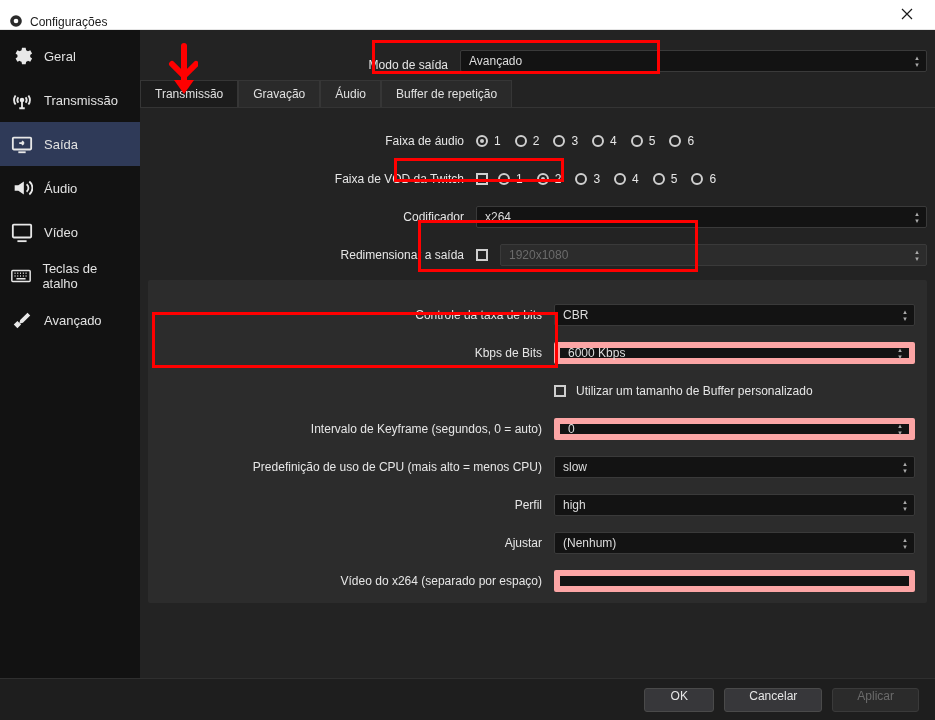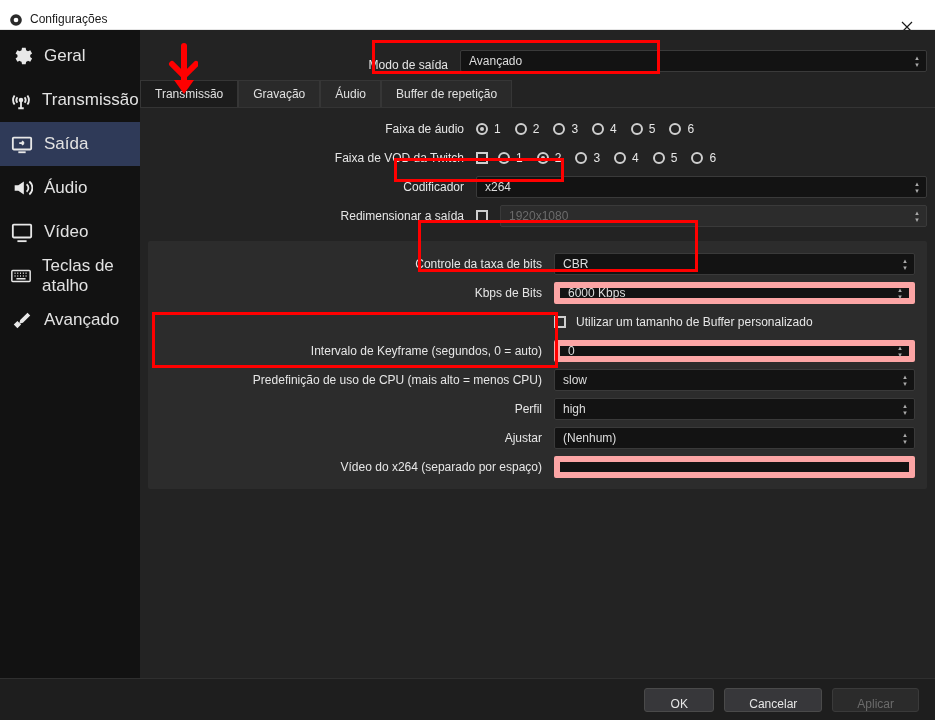--- a/index.html
+++ b/index.html
@@ -1,43 +1,43 @@
 <!DOCTYPE html>
 <html><head>
 <meta charset="utf-8">
 <style>
   * { box-sizing: border-box; margin: 0; padding: 0; font-family: "Segoe UI", Arial, sans-serif; }
   body { width: 935px; height: 720px; background: #fff; overflow: hidden; position: relative; }
 
-  .titlebar { height: 30px; background: #fff; display: flex; align-items: flex-start; padding: 12px 8px; border-bottom: 1px solid #e5e5e5; color: #1a1a1a; }
+  .titlebar { height: 30px; background: #fff; display: flex; align-items: flex-end; padding: 0 8px; border-bottom: 1px solid #e5e5e5; color: #1a1a1a; }
   .titlebar .icon { width: 16px; height: 16px; margin-right: 6px; display:flex; align-items:center; justify-content:center; }
   .titlebar .title { font-size: 12px; flex: 1; }
   .titlebar .close { width: 40px; height: 30px; display:flex; align-items:center; justify-content:center; cursor:pointer; font-size: 16px; }
 
   .window-body { position: absolute; top: 30px; left: 0; right: 0; bottom: 0; background: #1e1e1e; display: flex; flex-direction: column; }
 
   .main { flex: 1; display: flex; min-height: 0; }
   .sidebar { width: 140px; background: #121212; padding-top: 4px; }
-  .sidebar-item { display:flex; align-items:center; height: 44px; padding: 0 10px; color: #e2e2e2; font-size: 17px; cursor:pointer; gap: 10px; }
+  .sidebar-item { display:flex; align-items:center; height: 44px; padding: 0 10px; color: #e2e2e2; font-size: 13px; cursor:pointer; gap: 10px; }
   .sidebar-item.active { background: #2f3a58; }
   .sidebar-item .side-icon { width: 24px; height: 24px; display:flex; align-items:center; justify-content:center; color:#e8e8e8; }
 
   .content { flex:1; background: #232323; color: #ddd; font-size: 12px; position: relative; overflow: hidden; }
 
   
   .mode-row { display:flex; align-items:flex-end; height: 28px; margin: 14px 0 8px 0; }
   .mode-row .label { width: 320px; text-align: right; padding-right: 12px; color:#e6e6e6; }
   .mode-row .select { flex:1; }
 
   .tabs { display:flex; gap: 0; border-bottom: 1px solid #343434; margin: 0 0 6px 0; padding-left: 0; }
   .tab { padding: 6px 14px; font-size: 12px; color: #e0e0e0; cursor:pointer; background: #2a2a2a; border: 1px solid #363636; border-bottom:none; }
   .tab.active { background: #1c1c1c; }
 
   .form { padding: 2px 0 0 0; }
-  .row { display:flex; align-items:center; height: 26px; margin-bottom: 3px; }
+  .row { display:flex; align-items:center; height: 26px; margin-bottom: 3px; margin-top: 12px; }
   .row .lbl { width: 336px; text-align:right; padding-right: 12px; color:#e6e6e6; white-space: nowrap; }
   .row .ctrl { flex:1; display:flex; align-items:center; padding-right: 8px; }
   .select { position: relative; height: 22px; background:#131313; color:#ddd; border:1px solid #3a3a3a; border-radius:2px; display:flex; align-items:center; padding:0 20px 0 8px; flex:1; }
   .select.disabled { background:#2c2c2c; color:#6b6b6b; }
   .select .spin { position:absolute; right:2px; top:2px; bottom:2px; width:14px; display:flex; flex-direction:column; justify-content:center; gap:0; }
   .select .spin span { font-size:7px; line-height:7px; color:#aaa; text-align:center; }
   .textbox { height:22px; background:#131313; border:6px solid #fca5a5; border-radius:2px; color:#ddd; padding:0 8px; flex:1; display:flex; align-items:center; position:relative; }
   .textbox .spin { position:absolute; right:2px; top:2px; bottom:2px; width:14px; display:flex; flex-direction:column; justify-content:center; }
   .textbox .spin span { font-size:7px; line-height:7px; color:#aaa; text-align:center; }
 
@@ -53,21 +53,21 @@
 
   .section-box { background:#2c2c2c; margin: 12px 8px 0 8px; padding: 10px 0 6px 0; border-radius:2px; }
   .section-box .row .lbl { width: 406px; }
   .section-box .row .ctrl { padding-right: 12px; }
 
   
   .chk-inline { display:flex; align-items:center; gap:10px; color:#e6e6e6; }
 
   
   .footer { height: 42px; background:#1e1e1e; display:flex; align-items:center; justify-content:flex-end; gap:10px; padding:0 16px; border-top:1px solid #2f2f2f; }
-  .btn { min-width:70px; height:24px; background:#37373a; color:#e6e6e6; border:1px solid #4a4a4a; border-radius:3px; display:flex; align-items:flex-end; justify-content:center; font-size:12px; cursor:pointer; padding:0 24px; }
+  .btn { min-width:70px; height:24px; background:#37373a; color:#e6e6e6; border:1px solid #4a4a4a; border-radius:3px; display:flex; align-items:flex-start; justify-content:center; font-size:12px; cursor:pointer; padding:0 24px; }
   .btn.disabled { color:#6b6b6b; border-color:#3a3a3a; background:#2b2b2b; cursor:default; }
 
   
   .hl { position:absolute; border:3px solid #ff0000; pointer-events:none; }
 
   
   .arrow { position:absolute; pointer-events:none; }
 
   svg { display:block; }
 </style>

